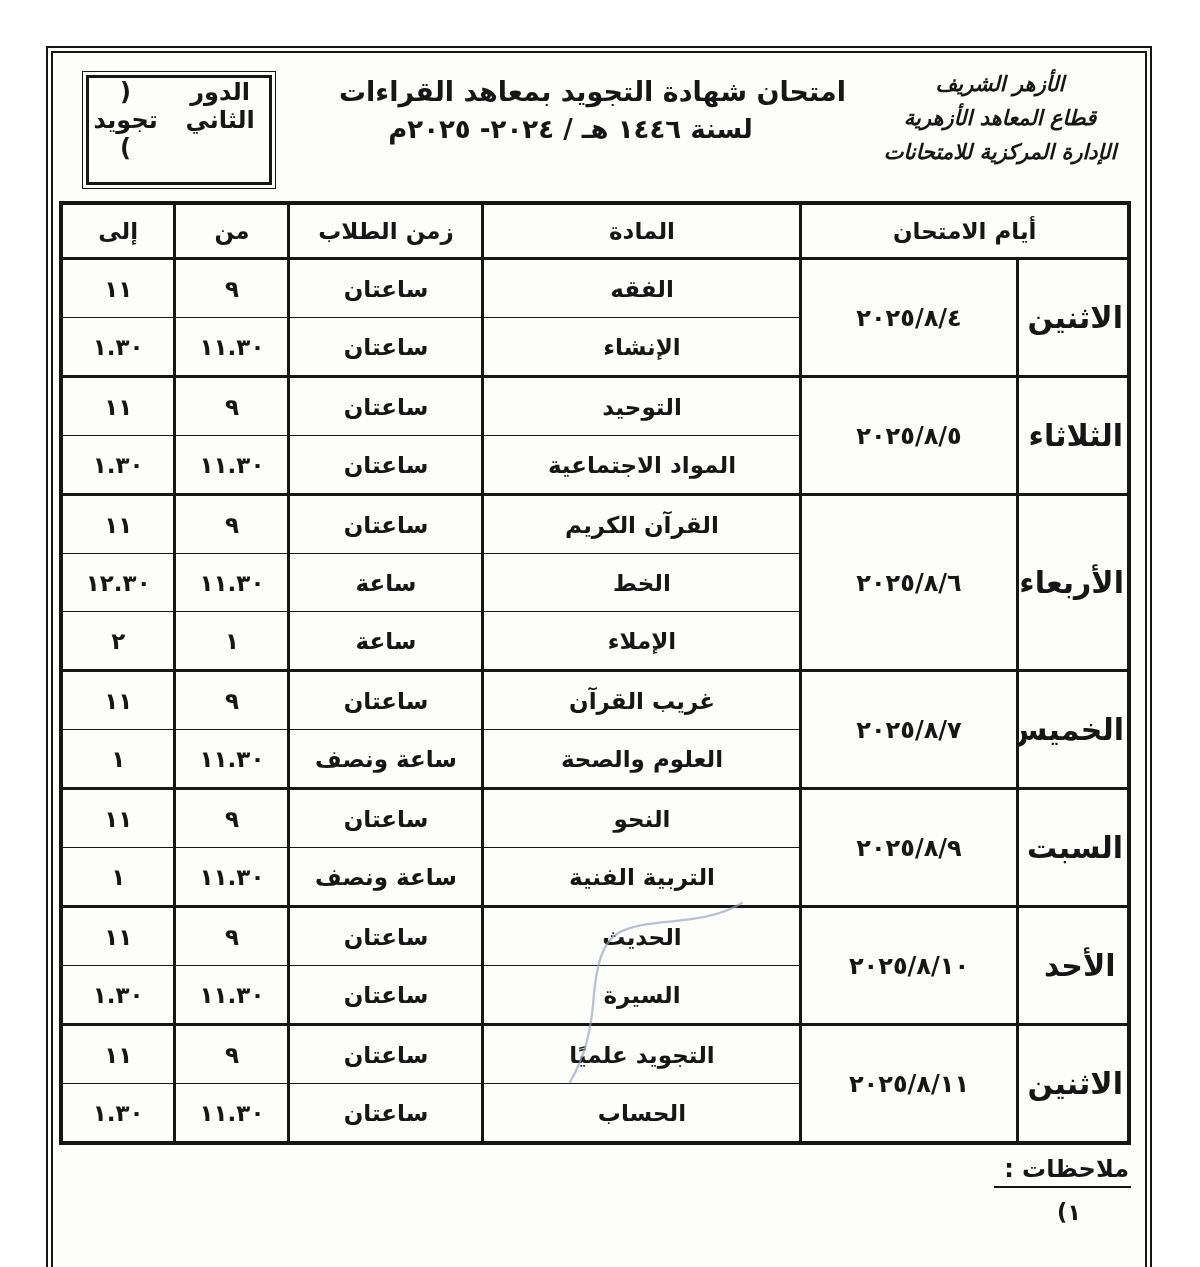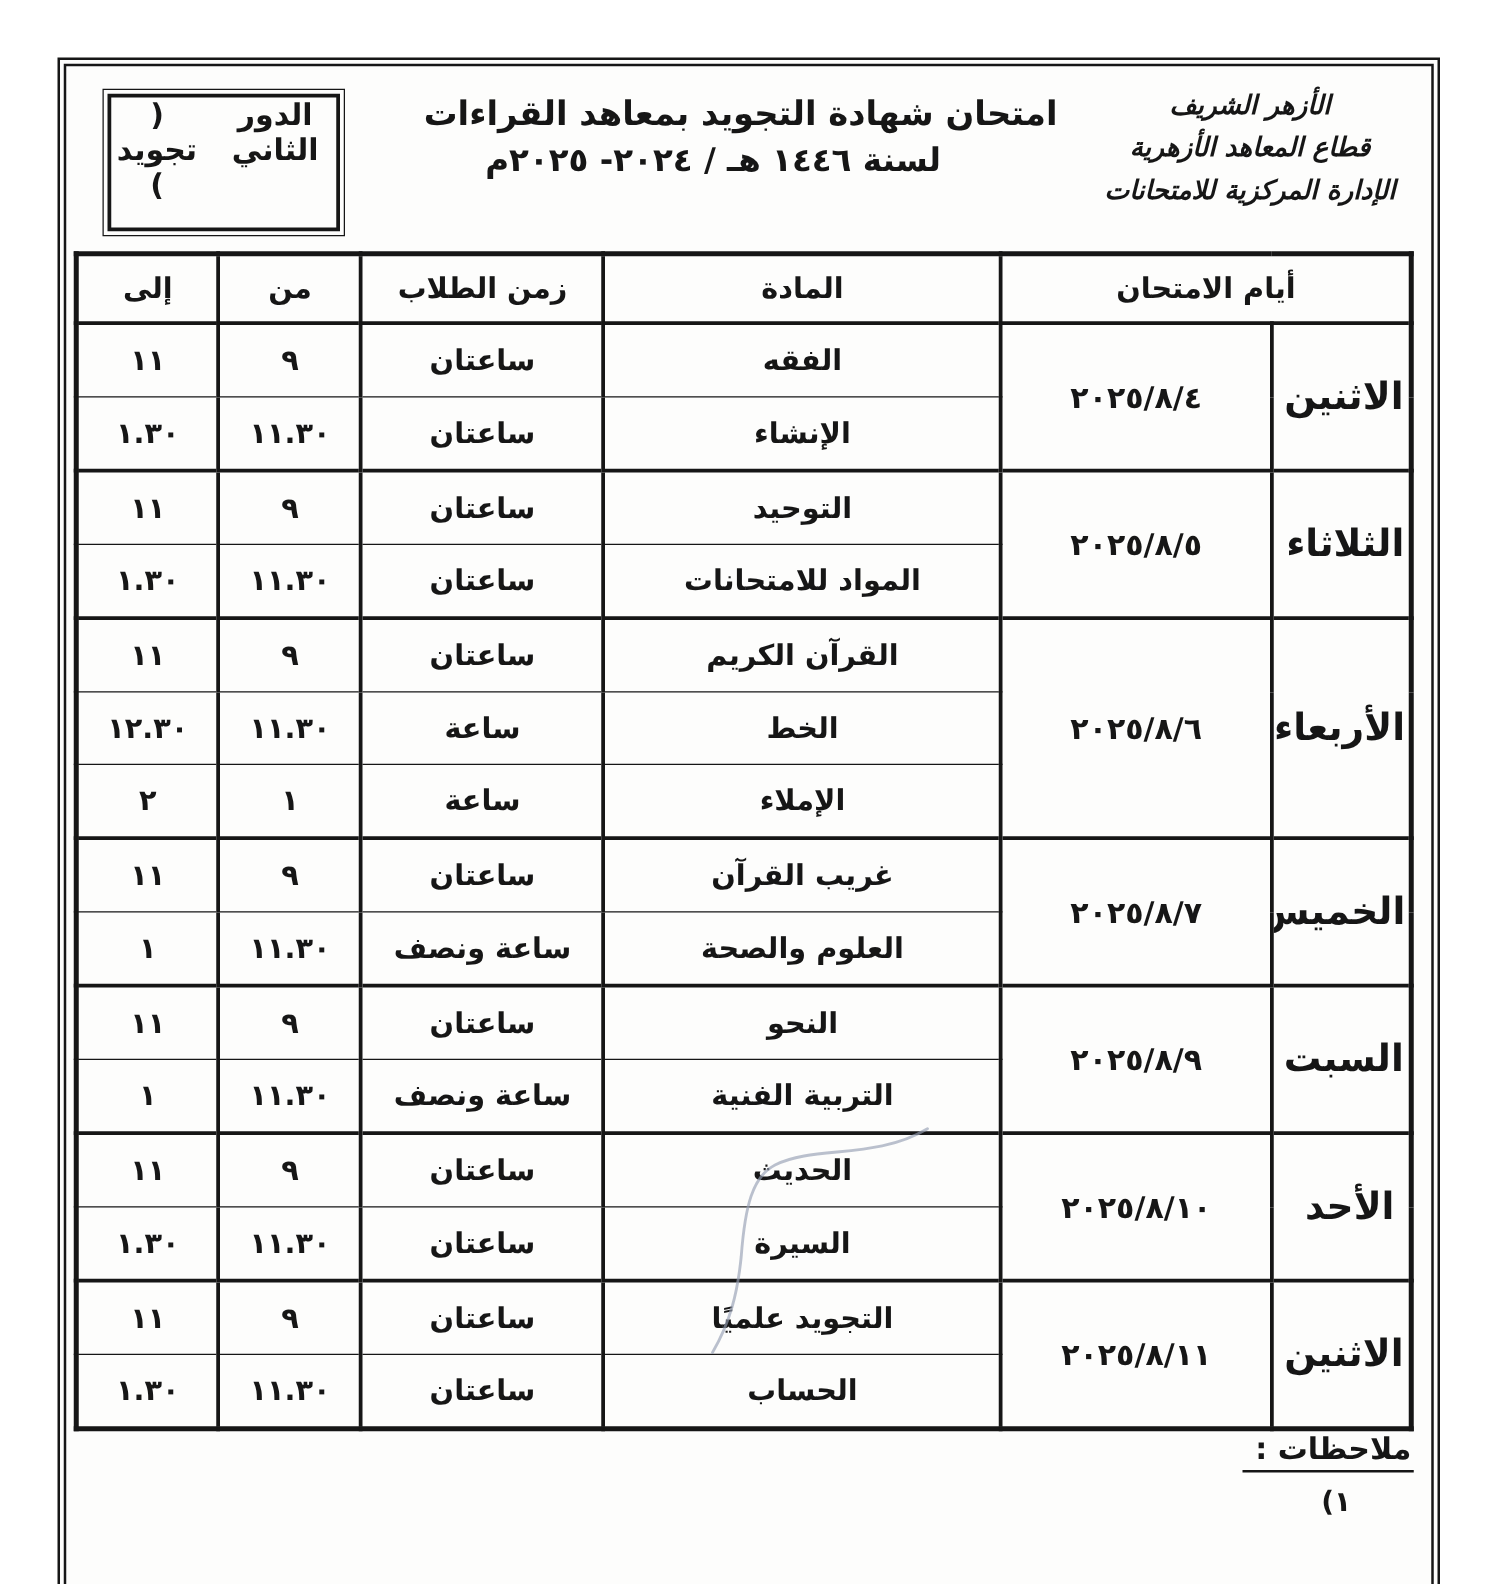--- a/index.html
+++ b/index.html
@@ -84,21 +84,21 @@
     border-bottom:3.5px solid var(--ink);
   }
   tbody td{
     height:53px;
     font-size:23px;
   }
   tr.block-start td{ border-top:3.5px solid var(--ink); }
   td.date{ font-size:24px; }
   td.day{ font-size:30px;padding-left:18px; }
   
-  .notes{ }
+  .notes{ margin-top:10px; }
   .notes-heading{
     display:inline-block;
     font-size:24px;
     border-bottom:2.5px solid var(--ink);
     padding:0 2px 3px 10px;
     margin-bottom:4px;
   }
   .note{
     display:flex;
     gap:16px;
@@ -172,21 +172,21 @@
         </tr>
         <tr class="block-start">
           <td class="day" rowspan="2">الثلاثاء</td>
           <td class="date" rowspan="2">٢٠٢٥/٨/٥</td>
           <td>التوحيد</td>
           <td>ساعتان</td>
           <td>٩</td>
           <td>١١</td>
         </tr>
         <tr class="inner">
-          <td>المواد للامتحانات</td>
+          <td>المواد الاجتماعية</td>
           <td>ساعتان</td>
           <td>١١.٣٠</td>
           <td>١.٣٠</td>
         </tr>
         <tr class="block-start">
           <td class="day" rowspan="3">الأربعاء</td>
           <td class="date" rowspan="3">٢٠٢٥/٨/٦</td>
           <td>القرآن الكريم</td>
           <td>ساعتان</td>
           <td>٩</td>

